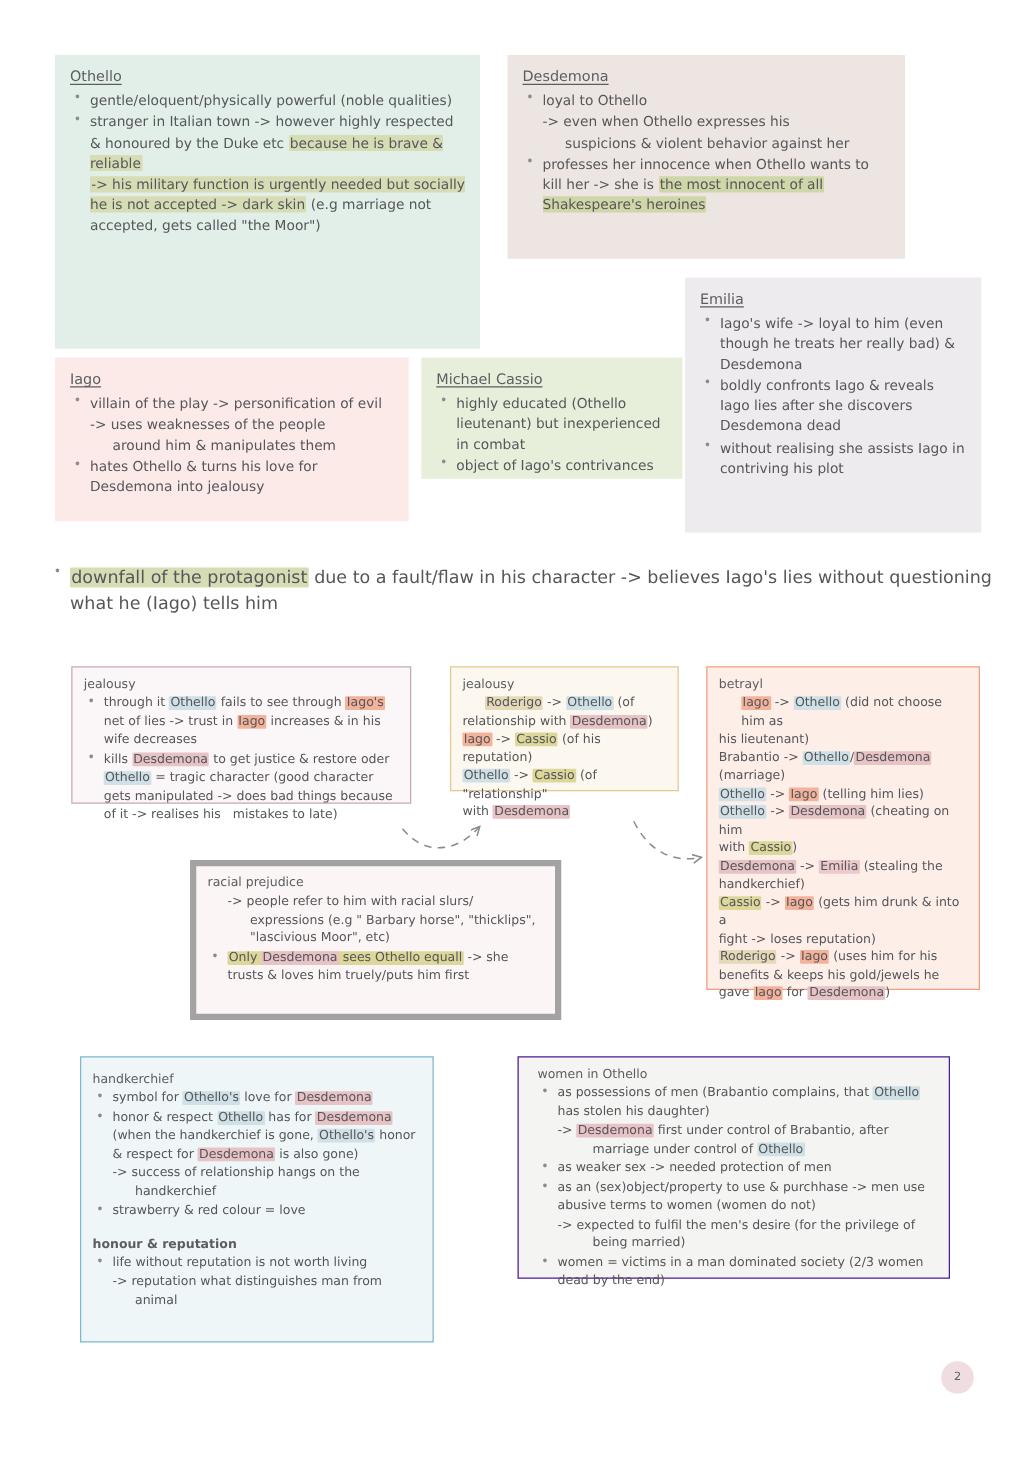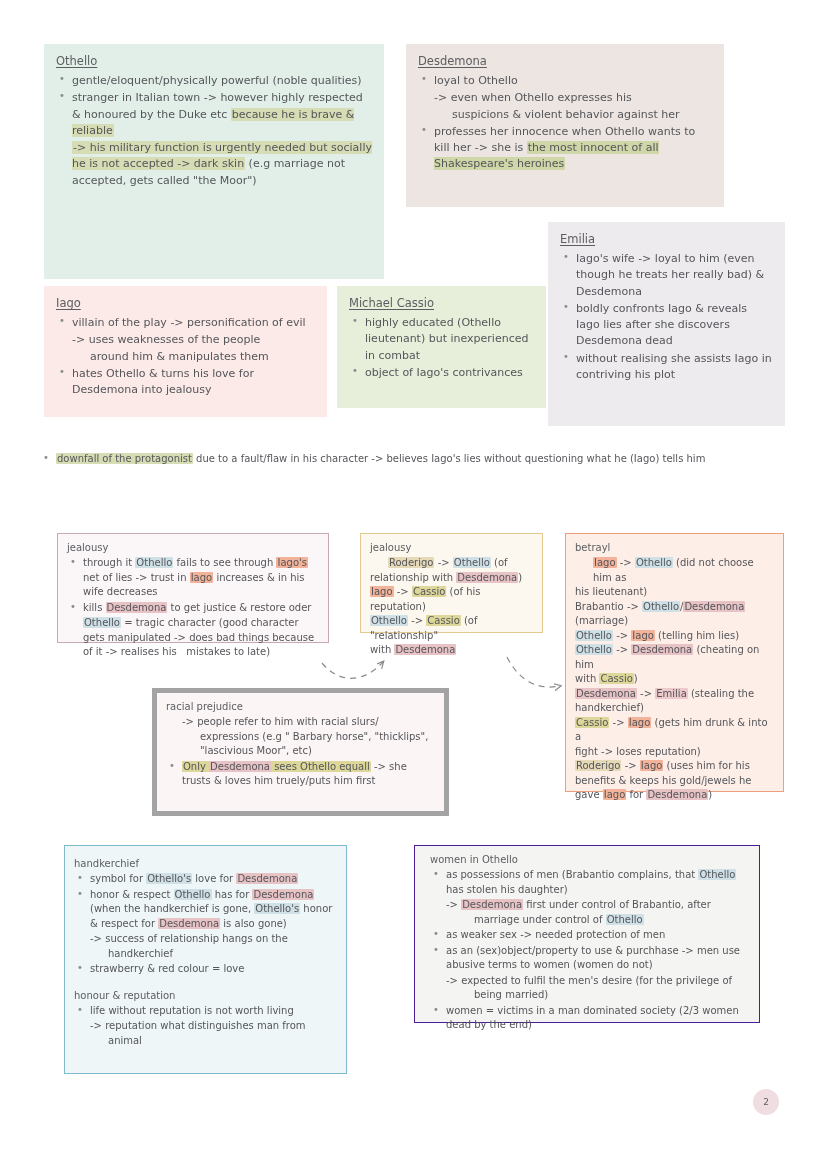--- a/index.html
+++ b/index.html
@@ -31,26 +31,26 @@
   .h-orange{background:#f3b29a;}
   .h-yellow{background:#ddd79a;}
   .h-tan{background:#e6d9b8;}
   .h-rose{background:#edc9cc;}
 
   
   #othello-box{left:44px;top:44px;width:340px;height:235px;background:#e2efe9;padding:10px 12px 8px 12px;}
   #desdemona-box{left:406px;top:44px;width:318px;height:163px;background:#ece5e1;padding:10px 12px 8px 12px;}
   #emilia-box{left:548px;top:222px;width:237px;height:204px;background:#eeebef;padding:10px 12px 8px 12px;}
   #iago-box{left:44px;top:286px;width:283px;height:131px;background:#fbeae8;padding:10px 12px 8px 12px;}
-  #cassio-box{left:337px;top:286px;width:209px;height:122px;background:#e7efdb;padding:10px 12px 8px 12px;}
+  #cassio-box{left:337px;top:286px;width:209px;height:97px;background:#e7efdb;padding:10px 12px 8px 12px;}
 
   
   #themes-head{left:40px;top:452px;width:760px;}
   #themes-head .title{font-size:11.5px;margin-bottom:7px;}
-  #themes-head li{font-size:10px;}
+  #themes-head li{font-size:14px;}
 
   
   #jealousy-left{left:57px;top:533px;width:272px;height:110px;background:#fbf6f8;border:1px solid #c9a8b8;padding:8px 9px;}
   #jealousy-mid{left:360px;top:533px;width:183px;height:100px;background:#fdf8ef;border:1px solid #e3c98f;padding:8px 9px;}
   #betrayal{left:565px;top:533px;width:219px;height:259px;background:#fdeee8;border:1px solid #ef9f7d;padding:8px 9px;}
   #racial{left:152px;top:688px;width:297px;height:128px;background:#fbf5f6;border:5px solid #a3a3a3;padding:8px 9px;}
   #handkerchief{left:64px;top:845px;width:283px;height:229px;background:#eef6f8;border:1px solid #7fb9cc;padding:12px 9px;}
   #women{left:414px;top:845px;width:346px;height:178px;background:#f4f4f2;border:1px solid #4c1d95;padding:8px 15px;}
 
   #jealousy-left .txt,#jealousy-mid .txt,#betrayal .txt,#racial .txt,#handkerchief .txt,#women .txt{font-size:10px;line-height:1.45;}
@@ -163,21 +163,21 @@
   </div>
 
   <div class="box" id="handkerchief">
     <div class="boxhdr">handkerchief</div>
     <ul>
       <li>symbol for <mark class="h-blue">Othello's</mark> love for <mark class="h-pink">Desdemona</mark></li>
       <li>honor &amp; respect <mark class="h-blue">Othello</mark> has for <mark class="h-pink">Desdemona</mark> (when the handkerchief is gone, <mark class="h-blue">Othello's</mark> honor &amp; respect for <mark class="h-pink">Desdemona</mark> is also gone)</li>
       <li class="nb indent2">-&gt; success of relationship hangs on the <span style="display:block;padding-left:18px;">handkerchief</span></li>
       <li>strawberry &amp; red colour = love</li>
     </ul>
-    <div class="boxhdr" style="margin-top:13px;">honour &amp; reputation</div>
+    <div class="boxhdr" style="margin-top:13px;font-weight:bold;">honour &amp; reputation</div>
     <ul>
       <li>life without reputation is not worth living</li>
       <li class="nb indent2">-&gt; reputation what distinguishes man from <span style="display:block;padding-left:18px;">animal</span></li>
     </ul>
   </div>
 
   <div class="box" id="women">
     <div class="boxhdr">women in Othello</div>
     <ul>
       <li>as possessions of men (Brabantio complains, that <mark class="h-blue">Othello</mark> has stolen his daughter)</li>

